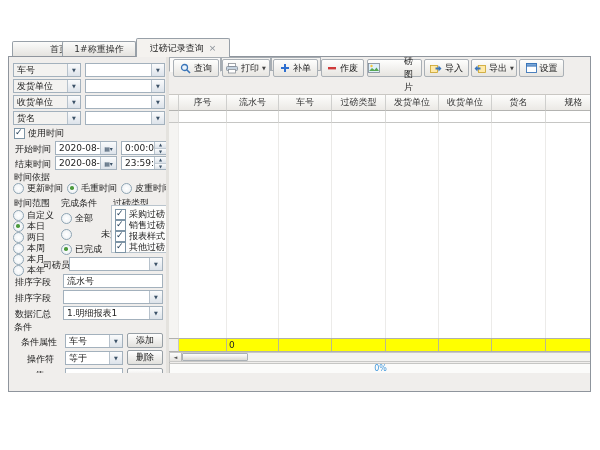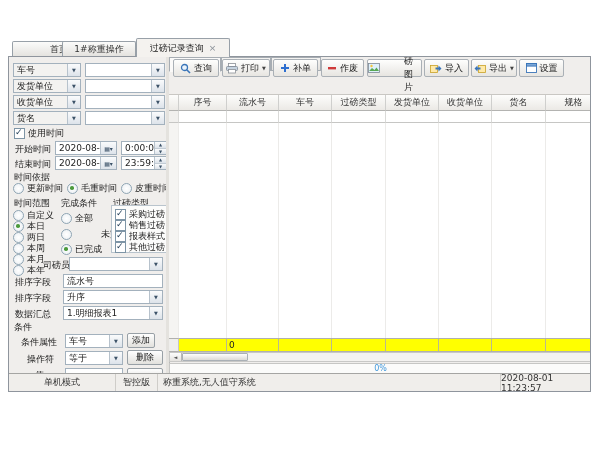--- a/index.html
+++ b/index.html
@@ -242,36 +242,35 @@
       <span class="txt"></span>
       <span class="dd">▼</span>
     </div>
 
     <div class="lbl" style="left:6px;top:219px;">排序字段</div>
     <div class="fld" style="left:54px;top:217px;width:100px;">
       <span class="txt">流水号</span>
     </div>
     <div class="lbl" style="left:6px;top:235px;">排序字段</div>
     <div class="fld" style="left:54px;top:233px;width:100px;">
-      <span class="txt">升序</span>
       <span class="dd">▼</span>
     </div>
     <div class="lbl" style="left:6px;top:251px;">数据汇总</div>
     <div class="fld" style="left:54px;top:249px;width:100px;">
       <span class="txt">1.明细报表1</span>
       <span class="dd">▼</span>
     </div>
 
     <div class="lbl" style="left:5px;top:264px;">条件</div>
     <div class="lbl" style="left:12px;top:279px;">条件属性</div>
     <div class="fld" style="left:56px;top:277px;width:58px;">
       <span class="txt">车号</span>
       <span class="dd">▼</span>
     </div>
-    <div class="btn" style="left:118px;top:276px;width:28px;height:15px;">
+    <div class="btn" style="left:118px;top:276px;width:36px;height:15px;">
       <span>添加</span>
     </div>
     <div class="lbl" style="left:18px;top:296px;">操作符</div>
     <div class="fld" style="left:56px;top:294px;width:58px;">
       <span class="txt">等于</span>
       <span class="dd">▼</span>
     </div>
     <div class="btn" style="left:118px;top:293px;width:36px;height:15px;">
       <span>删除</span>
     </div>
@@ -419,27 +418,13 @@
     <div id="hscroll">
       <div class="arrow">◄</div>
       <div class="thumb"></div>
     </div>
 
     <div id="progress">
       <span>0%</span>
     </div>
   </div>
 
-  <div id="statusbar">
-    <div class="sec" style="width:107px;justify-content:center;">
-      <span>单机模式</span>
-    </div>
-    <div class="sec" style="width:42px;justify-content:center;">
-      <span>智控版</span>
-    </div>
-    <div class="sec" style="width:343px;padding-left:5px;">
-      <span>称重系统,无人值守系统</span>
-    </div>
-    <div class="sec" style="flex:1;border-right:none;justify-content:center;">
-      <span>2020-08-01 11:23:57</span>
-    </div>
-  </div>
 </div>
 
 </body></html>

